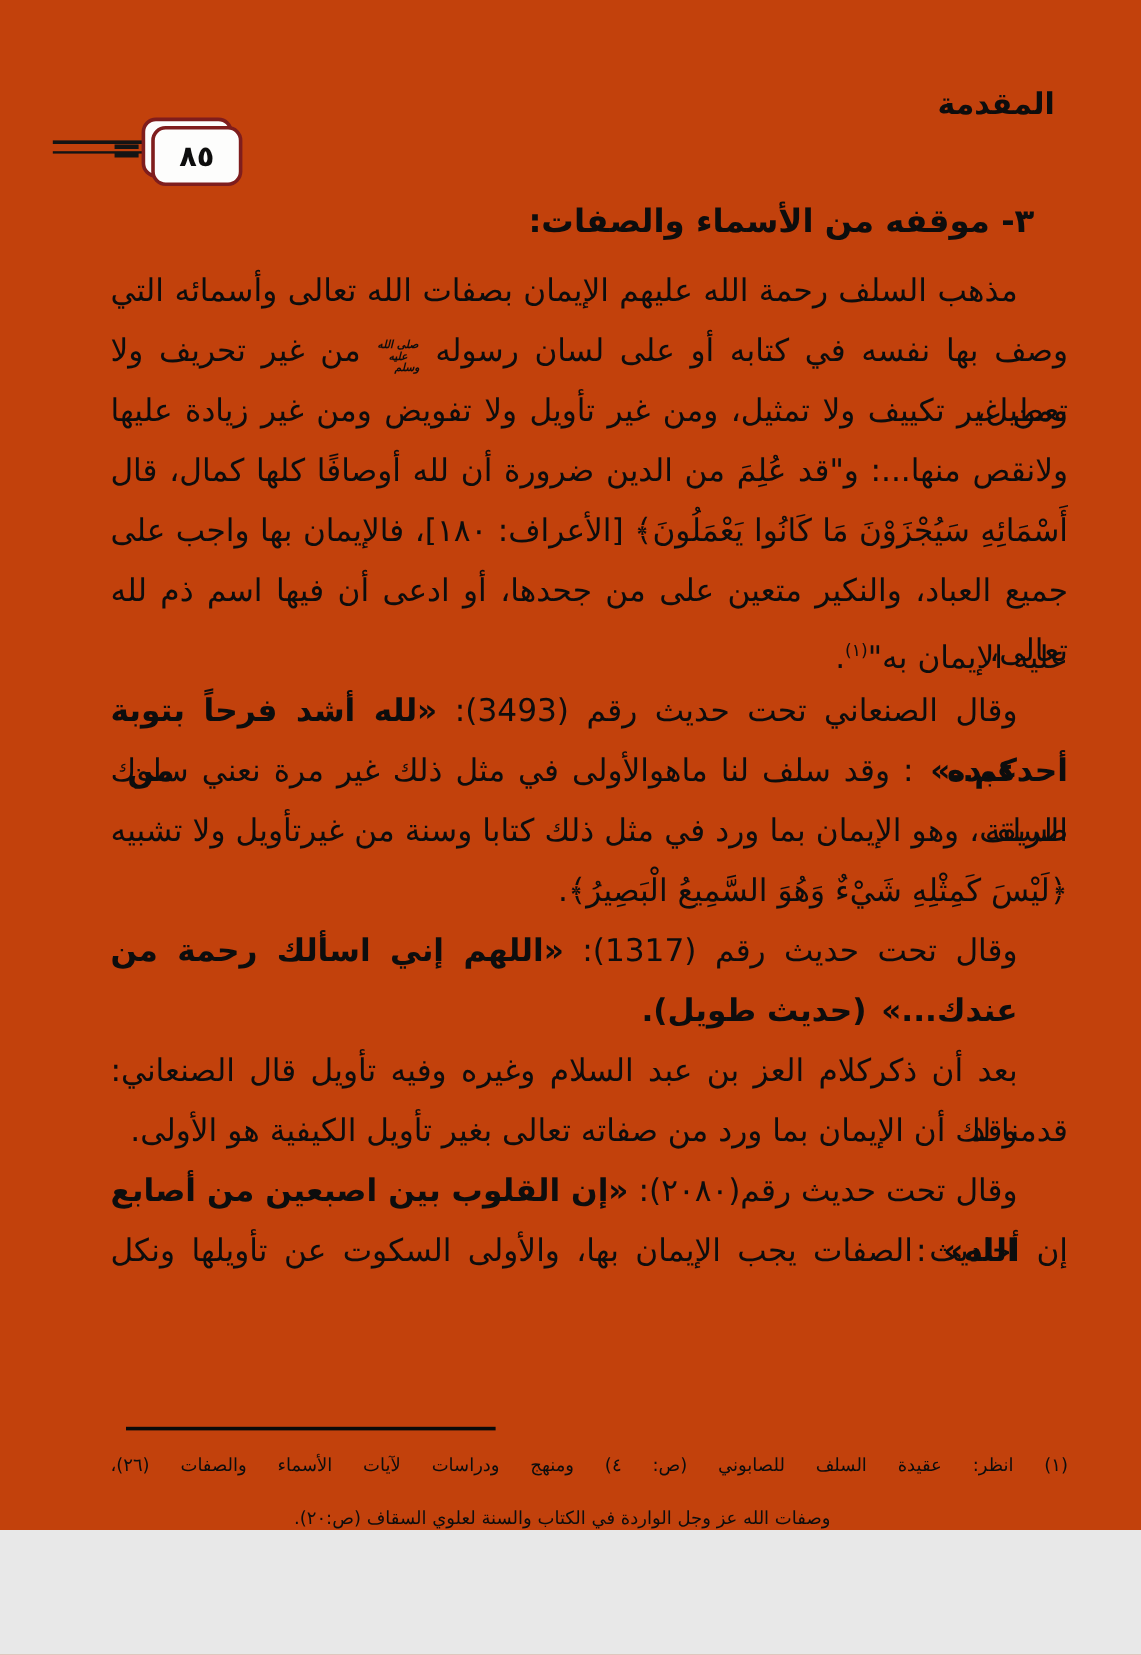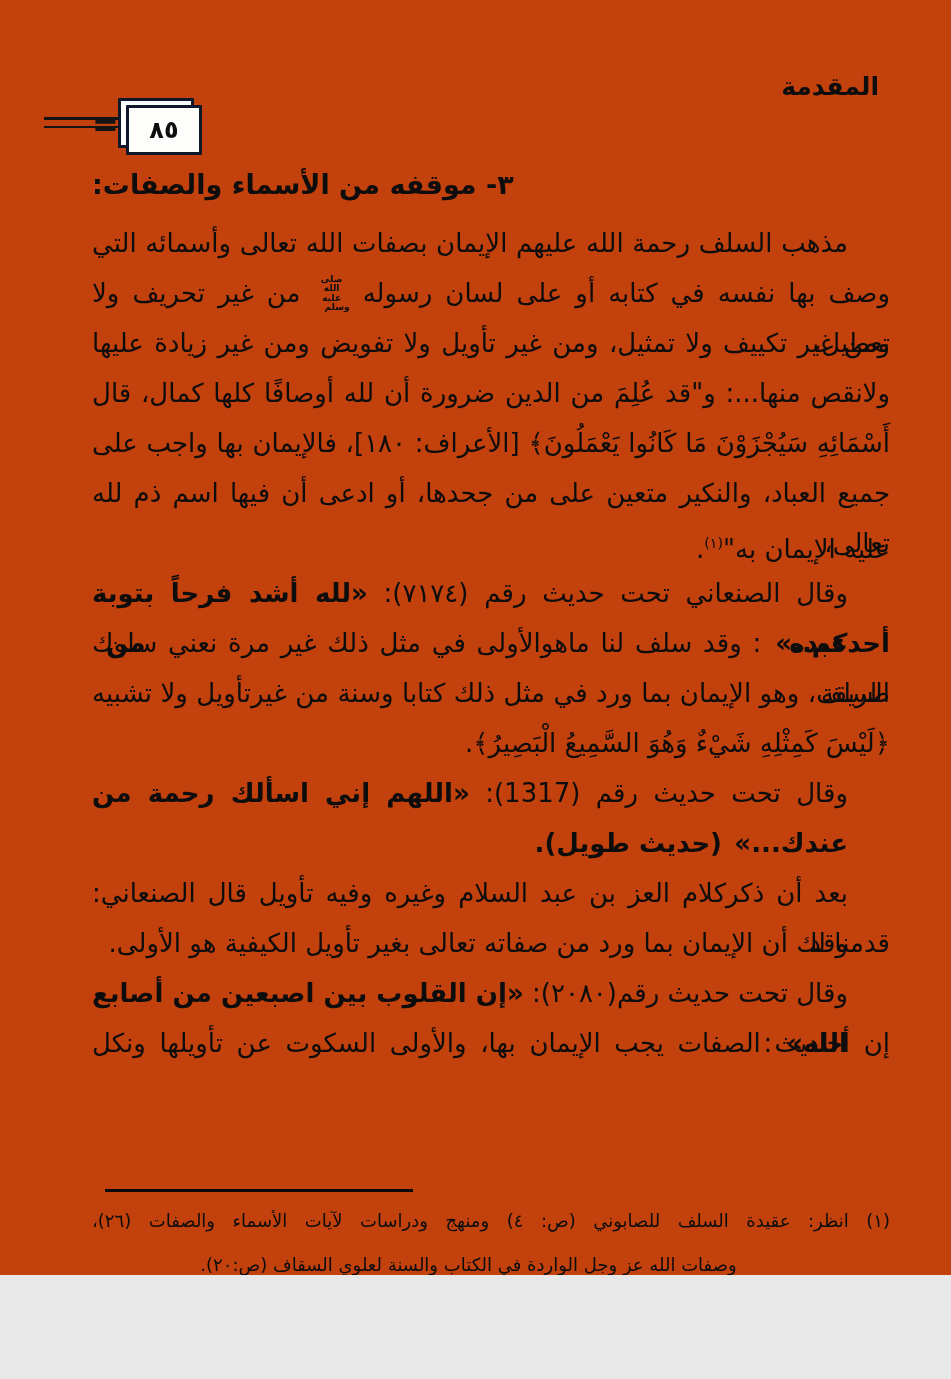--- a/index.html
+++ b/index.html
@@ -21,55 +21,55 @@
   .rule{position:absolute;background:#141414;}
   .rule-top{top:117px;left:44px;right:755px;height:3px;}
   .rule-bottom{top:126px;left:44px;right:755px;height:2px;}
   .equals-mark{
     position:absolute;top:106px;left:92px;
     font-size:32px;font-weight:bold;color:#141414;
   }
   .pn-card{
     position:absolute;
     width:70px;height:44px;
-    background:#fdfdfc;border:3px solid #0f172a;border-radius:1px;
+    background:#fdfdfc;border:3px solid #7f1d1d;border-radius:12px;
   }
   .pn-back{left:118px;top:98px;}
   .pn-front{
     left:126px;top:105px;
     display:flex;align-items:center;justify-content:center;
     font-size:24px;font-weight:bold;
   }
   
   .heading{
     position:absolute;top:160px;right:61px;left:92px;
     font-size:27px;font-weight:bold;line-height:50px;
-    text-align:left;padding-right:28px;box-sizing:border-box;
+    text-align:right;padding-right:28px;box-sizing:border-box;
   }
   .body-text{
     position:absolute;top:218px;right:61px;left:92px;
     font-size:26px;line-height:50px;
   }
   .line{height:50px;white-space:nowrap;box-sizing:border-box;}
   .line.justify{text-align:justify;text-align-last:justify;white-space:normal;}
   .line.right{text-align:right;}
   .seg-bold{font-weight:bold;margin-left:14px;}
   .seg-sup{font-size:0.55em;vertical-align:super;}
   .seg-saw{
     display:inline-block;width:36px;font-size:9px;line-height:1.05;
-    text-align:center;vertical-align:-8px;white-space:normal;font-weight:bold;
+    text-align:center;vertical-align:-8px;white-space:normal;font-weight:bold;font-style:italic;
   }
   
   .footnote-sep{
     position:absolute;top:1189px;left:105px;width:308px;height:3px;
     background:#0a0a0a;
   }
   .footnote{
     position:absolute;top:1199px;right:61px;left:92px;
-    font-size:18px;line-height:44px;
+    font-size:15px;line-height:44px;
   }
   .fn-line{box-sizing:border-box;}
   .fn-line.justify{text-align:justify;text-align-last:justify;}
   .fn-line.right{text-align:center;}
 </style>
 </head>
 <body>
 
 <div class="page">
 
@@ -85,21 +85,21 @@
   <div class="heading">٣- موقفه من الأسماء والصفات:</div>
 
   <div class="body-text" id="body-text">
       <div class="line justify" style="padding-right: 42px;"><span>مذهب السلف رحمة الله عليهم الإيمان بصفات الله تعالى وأسمائه التي</span></div>
       <div class="line justify"><span>وصف بها نفسه في كتابه أو على لسان رسوله </span><span class="seg-saw">صلى الله عليه وسلم</span><span> من غير تحريف ولا تعطيل،</span></div>
       <div class="line justify"><span>ومن غير تكييف ولا تمثيل، ومن غير تأويل ولا تفويض ومن غير زيادة عليها</span></div>
       <div class="line justify"><span>ولانقص منها...: و"قد عُلِمَ من الدين ضرورة أن لله أوصافًا كلها كمال، قال</span></div>
       <div class="line justify"><span>أَسْمَائِهِ سَيُجْزَوْنَ مَا كَانُوا يَعْمَلُونَ﴾ [الأعراف: ١٨٠]، فالإيمان بها واجب على</span></div>
       <div class="line justify"><span>جميع العباد، والنكير متعين على من جحدها، أو ادعى أن فيها اسم ذم لله تعالى،</span></div>
       <div class="line right"><span>عليه الإيمان به"</span><span class="seg-sup">(١)</span><span>.</span></div>
-      <div class="line justify" style="padding-right: 42px;"><span>وقال الصنعاني تحت حديث رقم (٧١٧٤): </span><span class="seg-bold">«لله أشد فرحاً بتوبة عبده من</span></div>
+      <div class="line justify" style="padding-right: 42px;"><span>وقال الصنعاني تحت حديث رقم (3493): </span><span class="seg-bold">«لله أشد فرحاً بتوبة عبده من</span></div>
       <div class="line justify"><span class="seg-bold">أحدكم..»</span><span>: وقد سلف لنا ماهوالأولى في مثل ذلك غير مرة نعني سلوك طريقة</span></div>
       <div class="line justify"><span>السلف، وهو الإيمان بما ورد في مثل ذلك كتابا وسنة من غيرتأويل ولا تشبيه</span></div>
       <div class="line right"><span>﴿لَيْسَ كَمِثْلِهِ شَيْءٌ وَهُوَ السَّمِيعُ الْبَصِيرُ﴾.</span></div>
       <div class="line justify" style="padding-right: 42px;"><span>وقال تحت حديث رقم (1317): </span><span class="seg-bold">«اللهم إني اسألك رحمة من عندك...»</span></div>
       <div class="line right" style="padding-right: 168px;"><span class="seg-bold">(حديث طويل).</span></div>
       <div class="line justify" style="padding-right: 42px;"><span>بعد أن ذكركلام العز بن عبد السلام وغيره وفيه تأويل قال الصنعاني: وقد</span></div>
       <div class="line right"><span>قدمنا لك أن الإيمان بما ورد من صفاته تعالى بغير تأويل الكيفية هو الأولى.</span></div>
       <div class="line justify" style="padding-right: 42px;"><span>وقال تحت حديث رقم(٢٠٨٠): </span><span class="seg-bold">«إن القلوب بين اصبعين من أصابع الله»</span><span>:</span></div>
       <div class="line justify"><span>إن أحاديث الصفات يجب الإيمان بها، والأولى السكوت عن تأويلها ونكل</span></div>
     </div>

